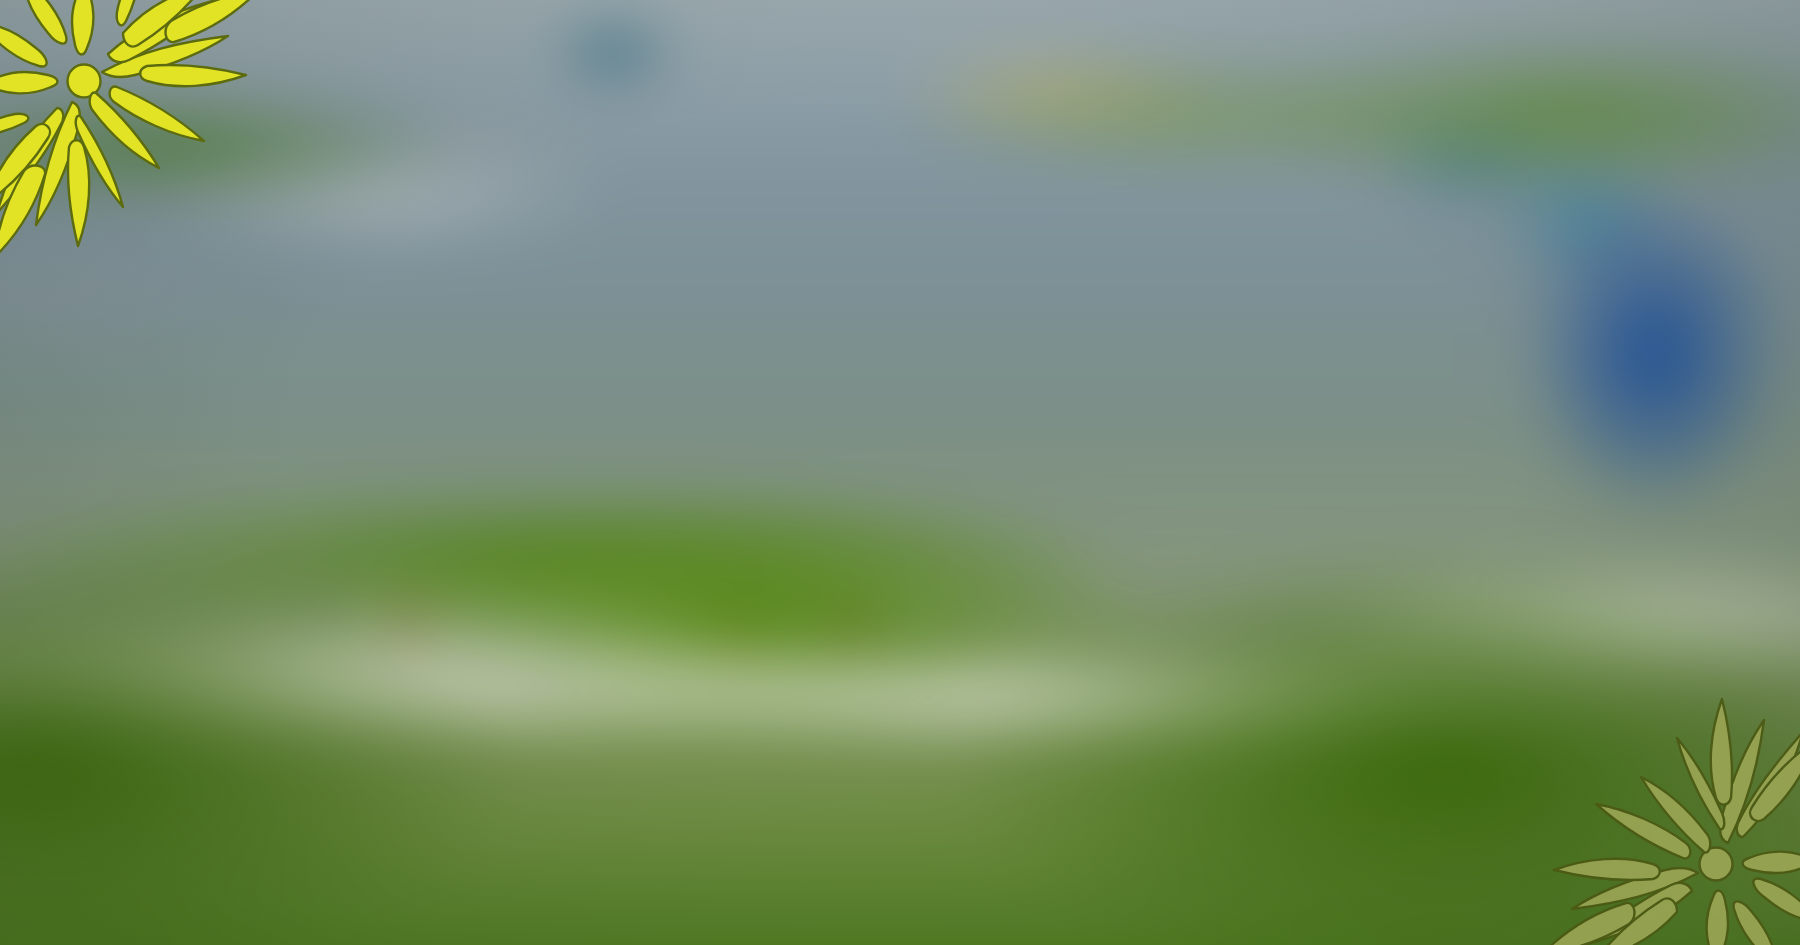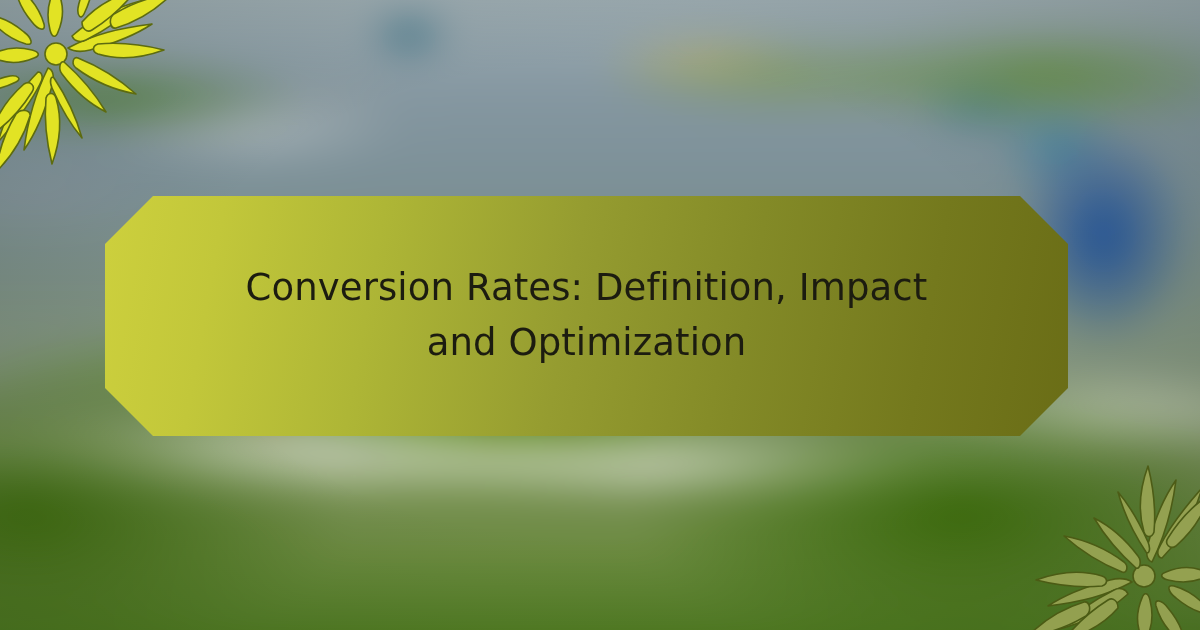--- a/index.html
+++ b/index.html
@@ -172,17 +172,14 @@
       <path d="M30 92 C14 106 2 124 -4 144 C14 132 28 116 38 100 C42 94 36 88 30 92 Z"></path>
       <path d="M52 106 C50 128 52 148 58 172 C66 150 68 126 62 106 C60 100 54 100 52 106 Z"></path>
       <path d="M38 58 C22 54 8 56 -4 64 C10 72 26 72 40 66 C46 64 46 60 38 58 Z"></path>
       <path d="M30 40 C18 30 6 24 -6 24 C4 38 18 48 32 52 C40 54 38 46 30 40 Z"></path>
       <path d="M70 70 C86 84 100 100 112 120 C96 112 80 98 68 82 C64 77 66 68 70 70 Z"></path>
       <path d="M60 86 C72 104 82 124 88 146 C76 132 66 114 58 96 C55 89 57 83 60 86 Z"></path>
       <path d="M84 66 C104 74 124 86 142 102 C120 98 98 88 82 76 C77 72 79 64 84 66 Z"></path>
     </g>
   </svg>
 
-  <div class="banner">
-    <h1 class="banner-title">Conversion Rates: Definition, Impact and Optimization</h1>
-  </div>
 
 </div>
 
 </body></html>

